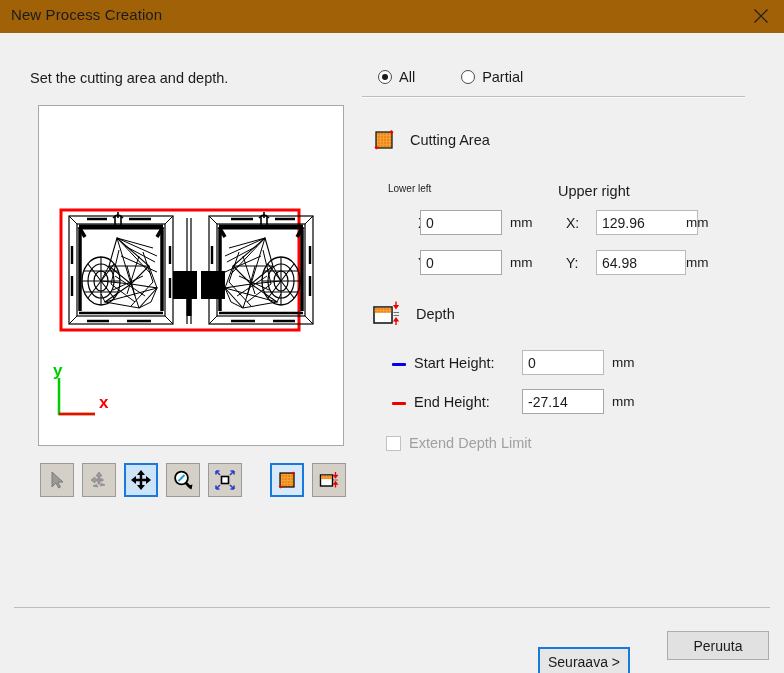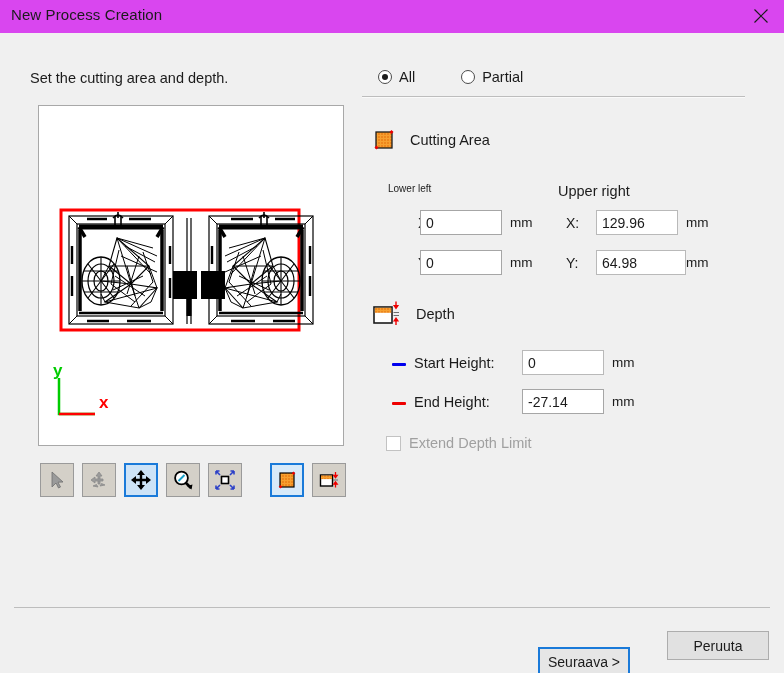--- a/index.html
+++ b/index.html
@@ -16,21 +16,21 @@
     overflow: hidden;
     position: relative;
   }
 
   
   .titlebar {
     position: absolute;
     left: 0; top: 0;
     width: 784px;
     height: 33px;
-    background: #d946ef;
+    background: #a16207;
     box-sizing: border-box;
   }
   .titlebar-text {
     position: absolute;
     left: 11px;
     top: 6px;
     font-size: 15px;
     color: #1b1b1b;
     letter-spacing: 0.1px;
   }
@@ -493,21 +493,21 @@
     <input class="textbox" style="left: 58px; top: 177px; width: 82px;" type="text" value="0">
     <div class="unit" style="left:148px; top:182px;">mm</div>
 
     <div class="field-label" style="left:56px; top:222px;">Y:</div>
     <input class="textbox" style="left: 58px; top: 217px; width: 82px;" type="text" value="0">
     <div class="unit" style="left:148px; top:222px;">mm</div>
 
     <div class="field-label" style="left:196px; top:150px; font-size:14.5px;">Upper right</div>
 
     <div class="field-label" style="left:204px; top:182px;">X:</div>
-    <input class="textbox light" style="left: 234px; top: 177px; width: 82px;" type="text" value="129.96">
+    <input class="textbox light" style="left: 234px; top: 177px; width: 102px;" type="text" value="129.96">
     <div class="unit" style="left:324px; top:182px;">mm</div>
 
     <div class="field-label" style="left:204px; top:222px;">Y:</div>
     <input class="textbox light" style="left: 234px; top: 217px; width: 90px;" type="text" value="64.98">
     <div class="unit" style="left:324px; top:222px;">mm</div>
 
     <div class="section-head" style="left:10px; top:266px;">
       <svg width="32" height="30" viewBox="0 0 32 30">
         <defs>
           <pattern id="hatchD" width="3" height="3" patternUnits="userSpaceOnUse">

